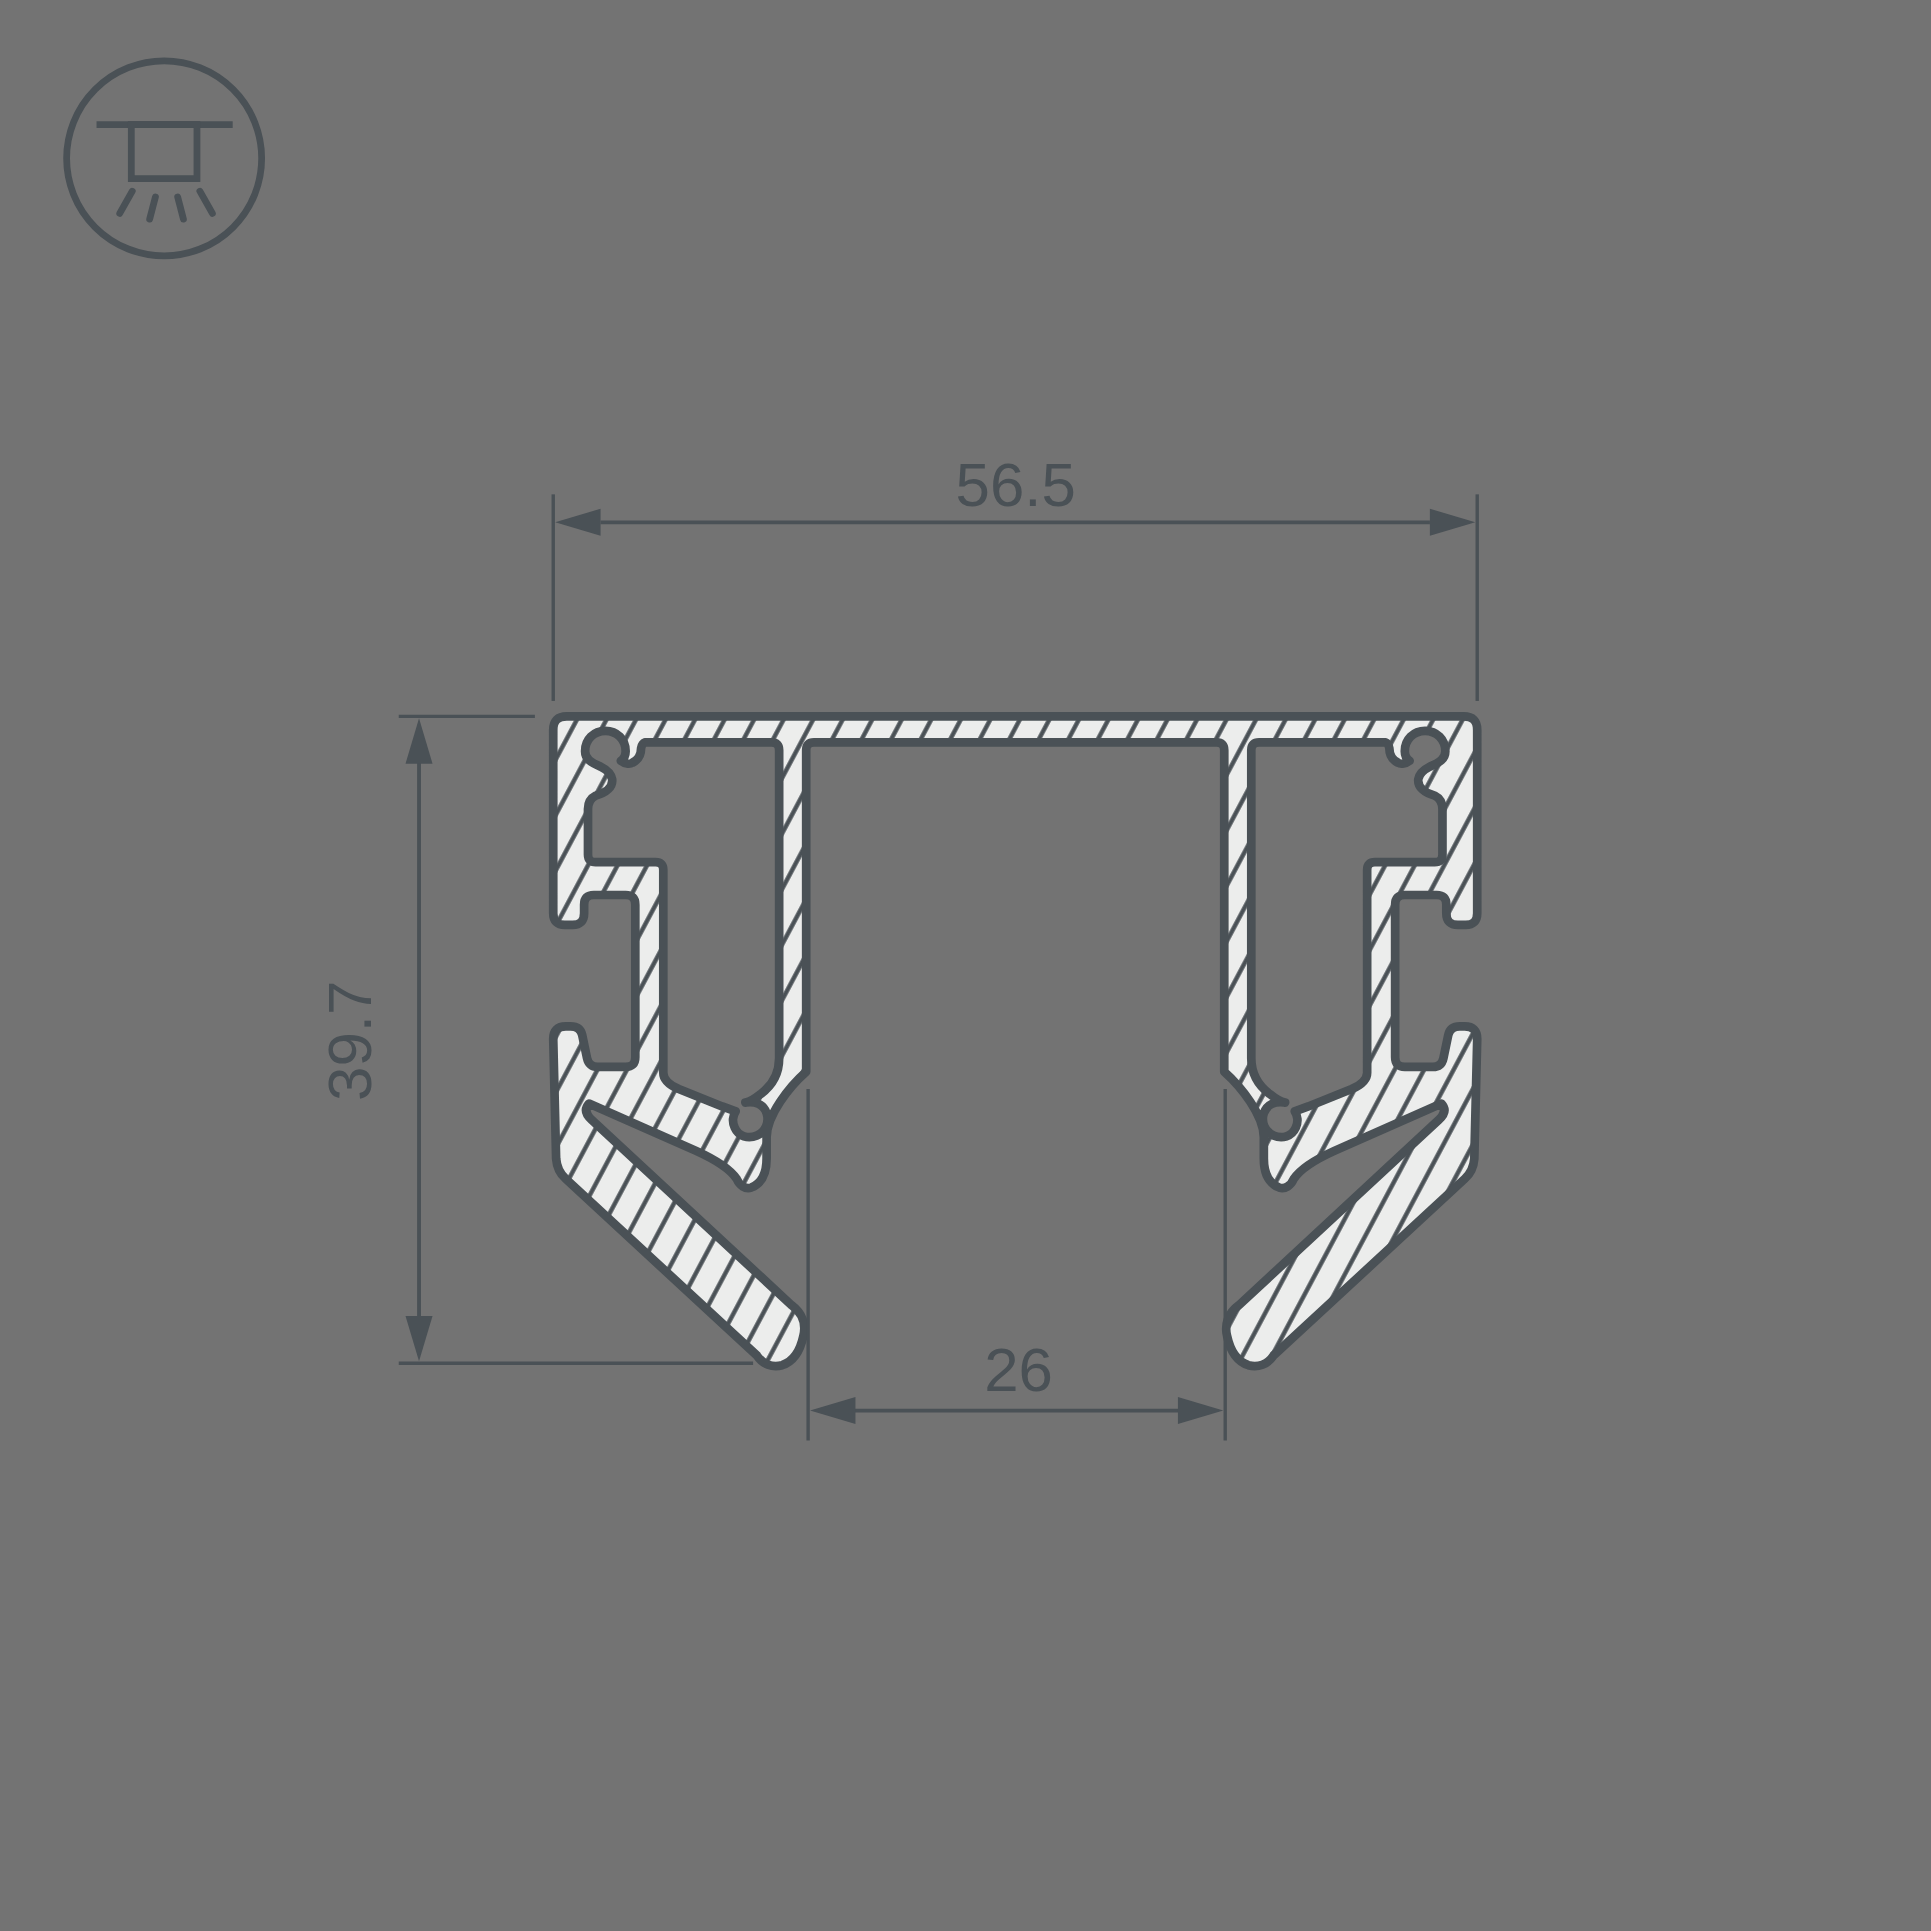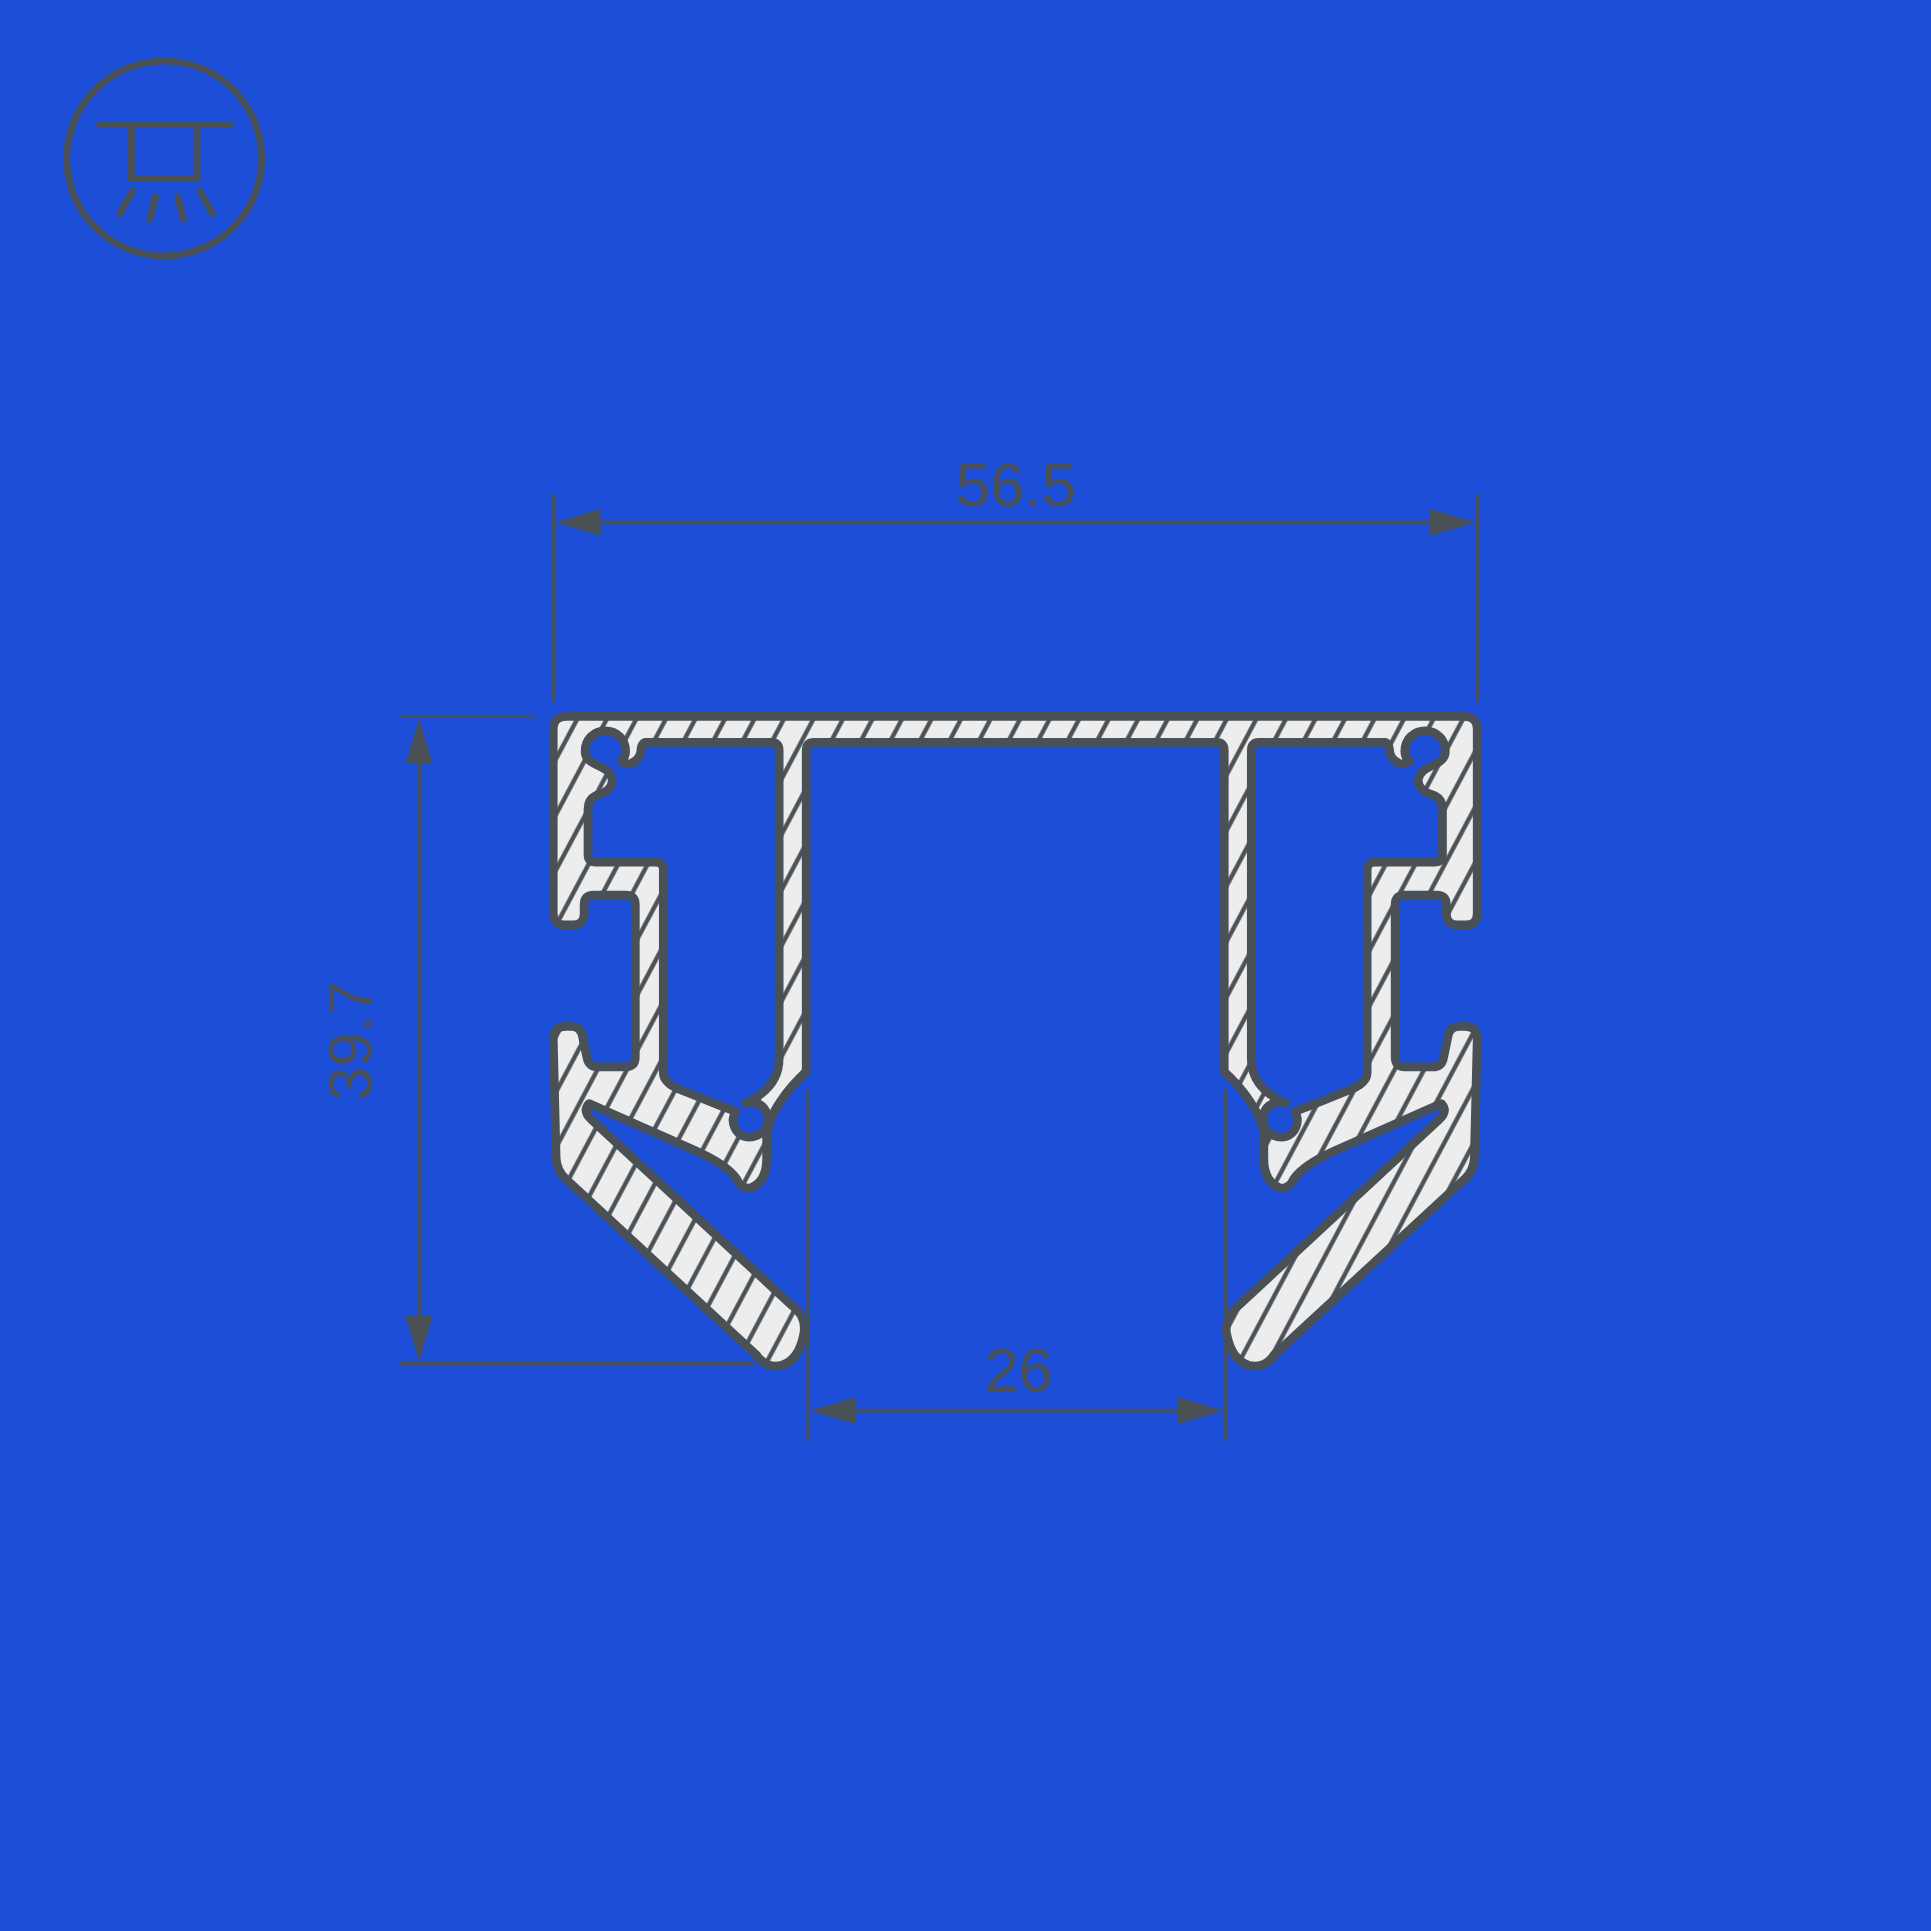--- a/index.html
+++ b/index.html
@@ -1,16 +1,16 @@
 <!DOCTYPE html>
 <html><head>
 <meta charset="utf-8">
 <style>
   html,body{margin:0;padding:0;background:#ffffff;}
-  .page{width:1931px;height:1931px;position:relative;background:#1d4ed8;}
+  .page{width:1931px;height:1931px;position:relative;background:#737373;}
   svg{display:block;}
   .material{fill:url(#hatch);stroke-width:9;stroke-linejoin:round;stroke-linecap:round;fill-rule:evenodd;}
   .hatch-bg{fill:#ecedec;}
   .hatch-line{stroke:#4a5156;stroke-width:4.5;}
   .ext{fill:none;stroke-width:3.5;}
   .dim{fill:none;stroke-width:4;}
   .arrow{stroke:none;}
   .icon-stroke{fill:none;stroke-width:7;}
   .ray{stroke-linecap:round;}
   text.dim-label{font-family:"Liberation Sans", sans-serif;font-size:64px;text-anchor:middle;stroke:none;}

